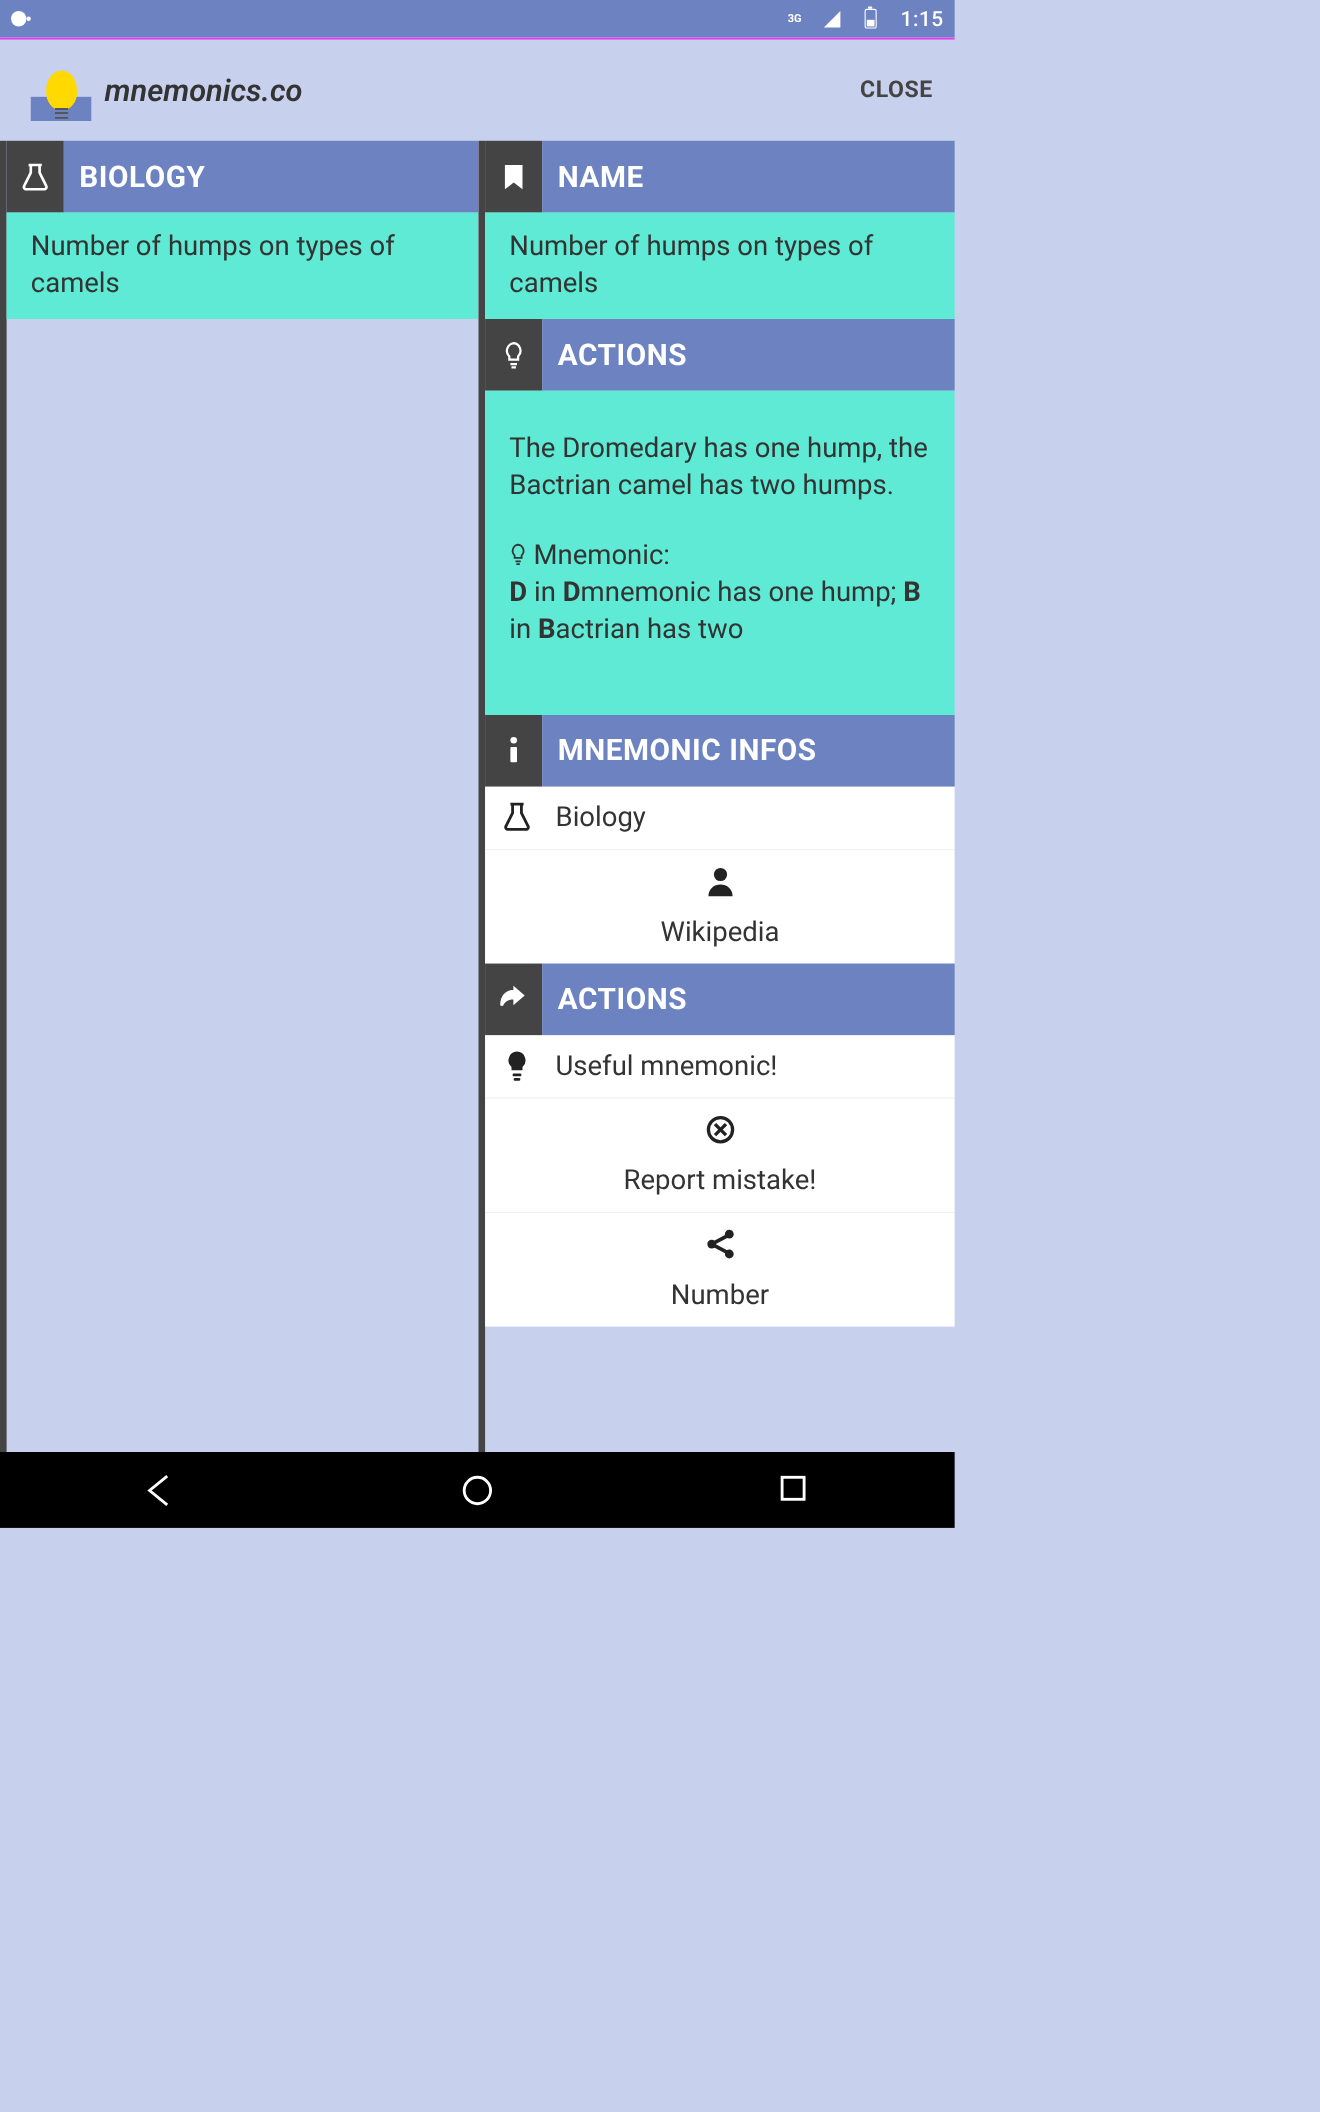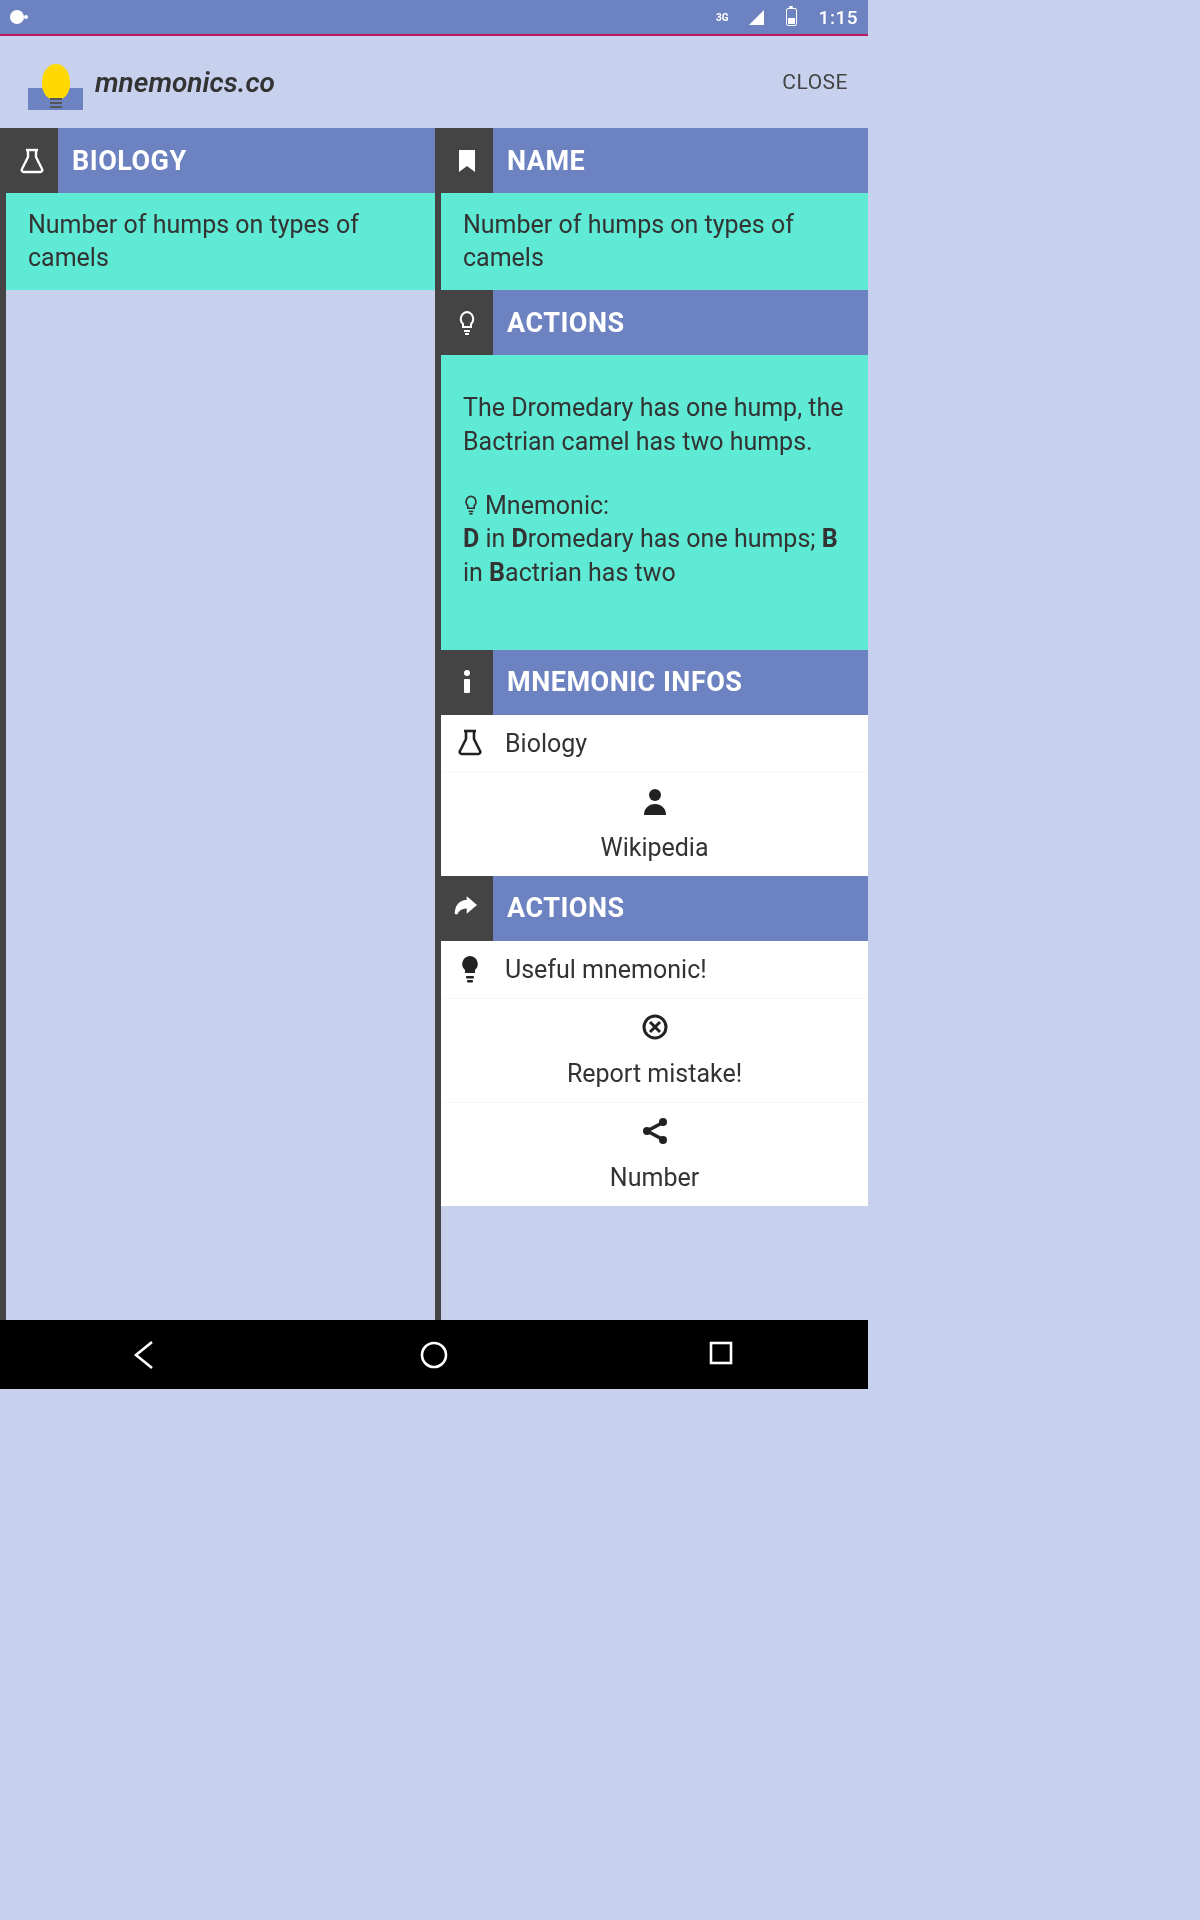--- a/index.html
+++ b/index.html
@@ -44,21 +44,21 @@
   .cell-icon { width:0; height:0; border-style: solid; border-width: 0 0 15px 15px; border-color: transparent transparent #fff transparent; }
 
   
   .app-bar {
     height: 94px;
     background: #c7d0ed;
     display: flex;
     align-items: center;
     justify-content: space-between;
     padding: 0 20px 0 28px;
-    border-top: 2px solid #be185d;
+    border-top: 2px solid #d946ef;
   }
   .app-bar-left { display: flex; align-items: center; gap: 12px; }
   .app-logo {
     width: 55px; height: 55px;
     display:flex; align-items:flex-end; justify-content:center;
     position: relative;
   }
   .app-logo-base { width: 55px; height: 22px; background:#6d82c1; position:absolute; bottom:0; }
   .bulb {
     position:absolute; bottom:10px; width:28px; height:36px; background:#ffd900;
@@ -70,21 +70,21 @@
     background: repeating-linear-gradient(#555 0 2px, transparent 2px 4px);
   }
   .app-title {
     font-size: 28px;
     font-style: italic;
     font-weight: 600;
     color: #333;
   }
   .close-btn {
     font-size: 21px;
-    font-weight: 400;
+    font-weight: 700;
     color: #444;
     letter-spacing: 0.5px;
     cursor: pointer;
   }
 
   
   .panes {
     display: flex;
     height: calc(100% - 34px - 94px - 69px);
   }
@@ -214,21 +214,21 @@
         <span>The Dromedary has one hump, the Bactrian camel has two humps.</span>
         <span class="label">
           <span class="bulb-inline">
             <svg width="16" height="22" viewBox="0 0 20 26" fill="none" stroke="#333" stroke-width="2">
               <path d="M10 2a7 7 0 0 0-4 12v3h8v-3a7 7 0 0 0-4-12z"></path>
               <line x1="7" y1="21" x2="13" y2="21"></line>
               <line x1="8" y1="24" x2="12" y2="24"></line>
             </svg>
           </span><span>Mnemonic:</span>
         </span>
-        <span><b>D</b><span> in </span><b>D</b><span>romedary has one humps; </span><b>B</b><span> in </span><b>B</b><span>actrian has two</span></span>
+        <span><b>D</b><span> in </span><b>D</b><span>mnemonic has one hump; </span><b>B</b><span> in </span><b>B</b><span>actrian has two</span></span>
       </div>
     </div>
 
     <div class="section-header">
       <div class="section-icon-box">
         <svg width="10" height="26" viewBox="0 0 10 26" fill="#fff">
           <circle cx="5" cy="4" r="3"></circle>
           <rect x="2" y="10" width="6" height="14" rx="1"></rect>
         </svg>
       </div>

